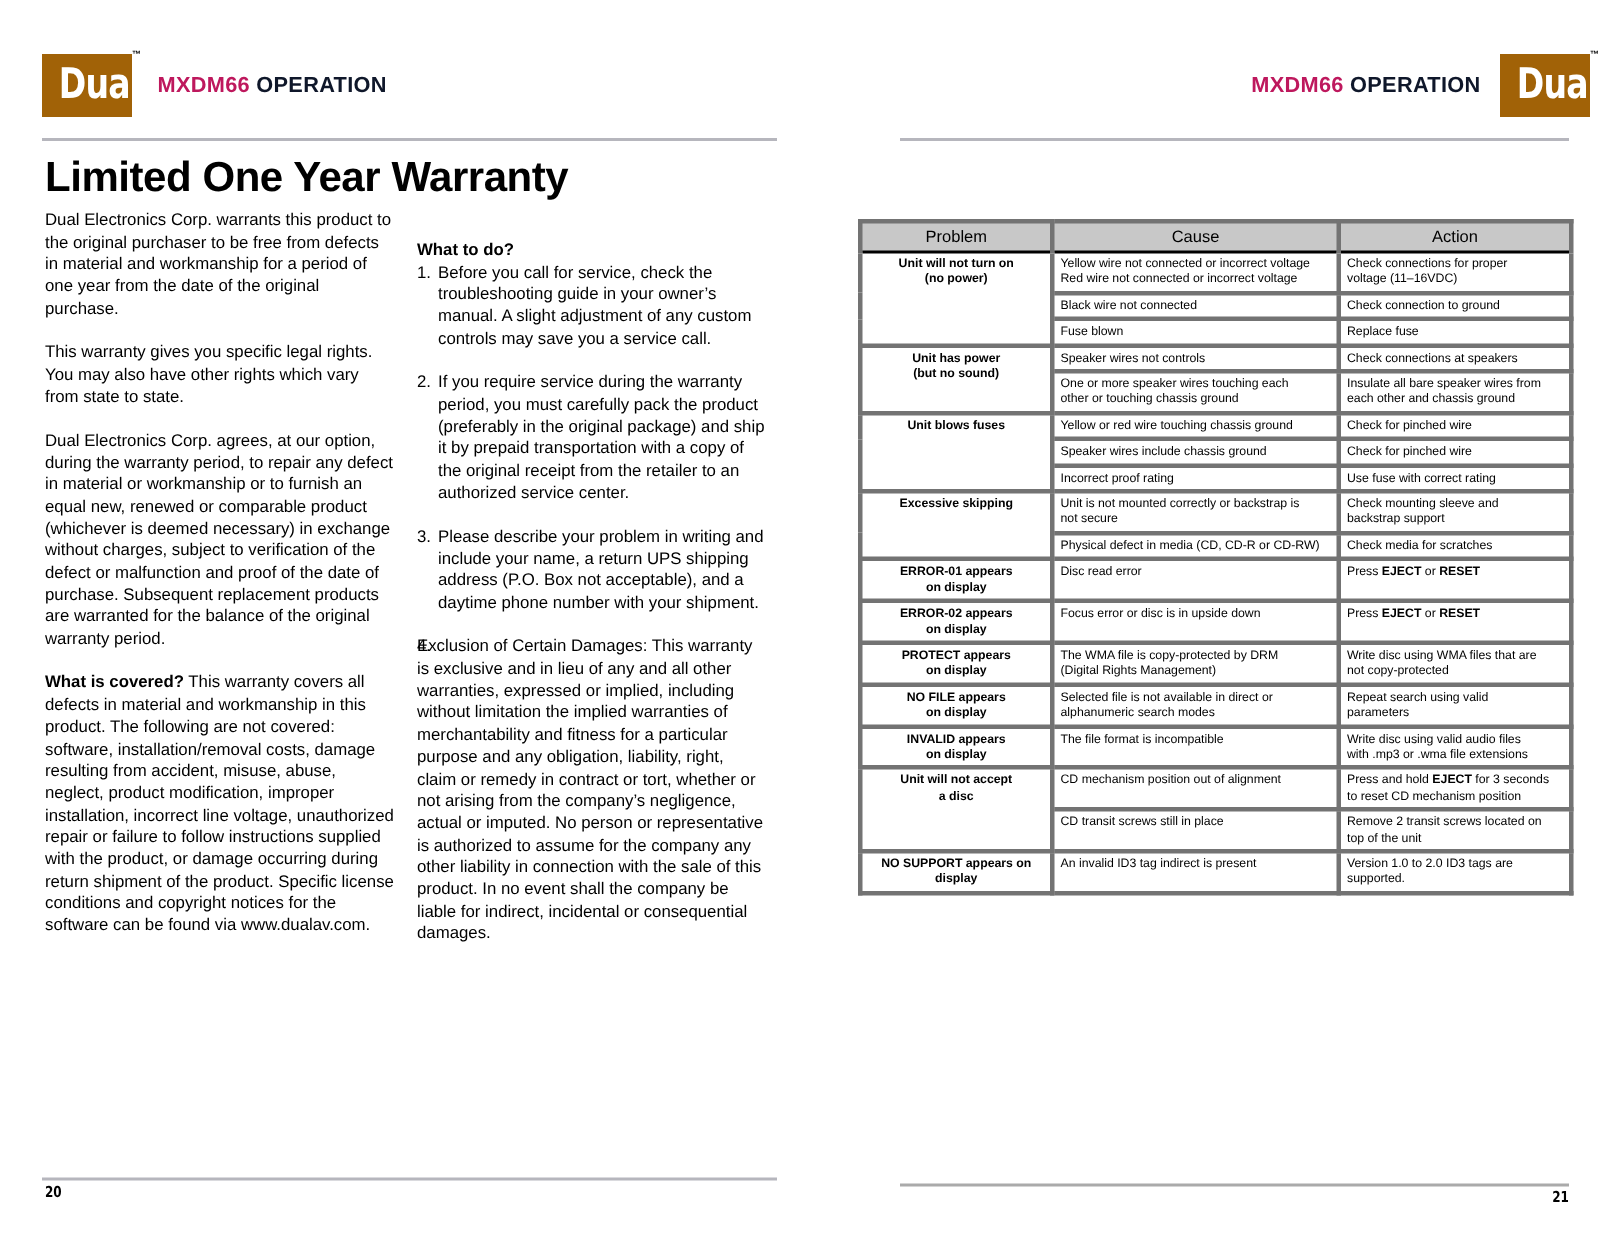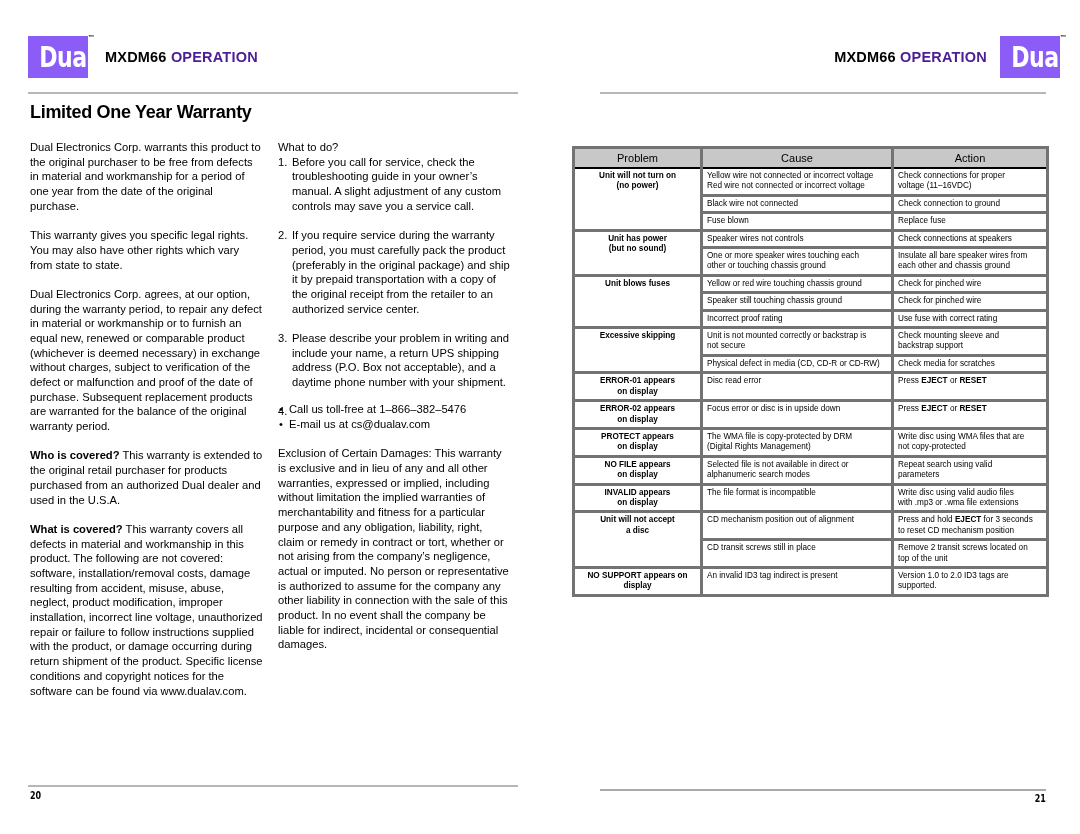--- a/index.html
+++ b/index.html
@@ -16,21 +16,21 @@
   .page { position: absolute; top: 0; height: 834px; }
   .page-left  { left: 0px;   width: 540px; }
   .page-right { left: 540px; width: 540px; }
 
   
   .hdr { position: absolute; top: 36px; height: 52px; }
   .hdr-left  { left: 28px;  width: 490px; }
   .hdr-right { left: 30px;  width: 490px; }
 
   .logo {
-    width: 60px; height: 42px; background: #8b5cf6;
+    width: 60px; height: 42px; background: #a16207;
     display: inline-flex; align-items: center; justify-content: center;
     position: relative; vertical-align: middle; padding-left: 16px;
   }
   .logo-word {
     color: #fff;
     font-family: "DejaVu Sans", sans-serif;
     font-weight: 700;
     font-size: 23px;
     letter-spacing: -0.5px;
     transform: scaleY(1.22) scaleX(0.96);
@@ -41,36 +41,36 @@
     color: #000; font-size: 6px; font-weight: 700;
   }
 
   .hdr-row { display: flex; align-items: center; height: 42px; }
   .hdr-row.right { justify-content: flex-end; }
 
   .hdr-title {
     font-size: 14.5px; font-weight: 700; letter-spacing: 0.2px;
     white-space: nowrap;
   }
-  .hdr-title .model { color: #000000; }
-  .hdr-title .word  { color: #4c1d95; }
+  .hdr-title .model { color: #be185d; }
+  .hdr-title .word  { color: #0f172a; }
   .hdr-left .hdr-title  { margin-left: 17px; }
   .hdr-right .hdr-title { margin-right: 13px; }
 
   .rule {
     position: absolute; height: 2px;
     background: #b6b6bd;
   }
   .rule-left  { left: 28px;  width: 490px; top: 92px; }
   .rule-right { left: 600px; width: 446px; top: 92px; }
 
   
   .page-title {
     position: absolute;
-    font-size: 18px; font-weight: 700;
+    font-size: 28px; font-weight: 700;
     letter-spacing: -0.3px;
     white-space: nowrap;
   }
   .title-left  { left: 30px; top: 102px; }
   .title-right { right: 34px; top: 102px; }
 
   
   .cols { position: absolute; top: 140px; left: 30px; width: 490px; }
   .col  { position: absolute; top: 0; width: 233px; }
   .col-a { left: 0px; }
@@ -78,22 +78,23 @@
 
   .p {
     font-size: 11.2px;
     line-height: 14.7px;
     margin-bottom: 14.6px;
     text-align: left;
   }
   .p b { font-weight: 700; }
 
   .subhead {
-    font-size: 11.2px; font-weight: 400; line-height: 14.7px;
+    font-size: 11.2px; font-weight: 700; line-height: 14.7px;
     margin-bottom: 0px;
+    margin-top: 20px;
   }
 
   .numlist { list-style: none; }
   .numitem {
     font-size: 11.2px; line-height: 14.7px;
     margin-bottom: 14.6px;
     padding-left: 14px;
     position: relative;
   }
   .numitem .num {
@@ -185,35 +186,30 @@
     <div class="rule rule-left"></div>
 
     <div class="page-title title-left">Limited One Year Warranty</div>
 
     <div class="cols">
 
       <div class="col col-a">
         <div class="p">Dual Electronics Corp. warrants this product to the original purchaser to be free from defects in material and workmanship for a period of one year from the date of the original purchase.</div>
         <div class="p">This warranty gives you specific legal rights. You may also have other rights which vary from state to state.</div>
         <div class="p">Dual Electronics Corp. agrees, at our option, during the warranty period, to repair any defect in material or workmanship or to furnish an equal new, renewed or comparable product (whichever is deemed necessary) in exchange without charges, subject to verification of the defect or malfunction and proof of the date of purchase. Subsequent replacement products are warranted for the balance of the original warranty period.</div>
-        <div class="p"><b>Who is covered?</b><span> This warranty is extended to the original retail purchaser for products purchased from an authorized Dual dealer and used in the U.S.A.</span></div>
         <div class="p"><b>What is covered?</b><span> This warranty covers all defects in material and workmanship in this product. The following are not covered: software, installation/removal costs, damage resulting from accident, misuse, abuse, neglect, product modification, improper installation, incorrect line voltage, unauthorized repair or failure to follow instructions supplied with the product, or damage occurring during return shipment of the product. Specific license conditions and copyright notices for the software can be found via www.dualav.com.</span></div>
       </div>
 
       <div class="col col-b">
         <div class="subhead">What to do?</div>
         <div class="numlist">
           <div class="numitem"><span class="num">1.</span><span>Before you call for service, check the troubleshooting guide in your owner’s manual. A slight adjustment of any custom controls may save you a service call.</span></div>
           <div class="numitem"><span class="num">2.</span><span>If you require service during the warranty period, you must carefully pack the product (preferably in the original package) and ship it by prepaid transportation with a copy of the original receipt from the retailer to an authorized service center.</span></div>
           <div class="numitem"><span class="num">3.</span><span>Please describe your problem in writing and include your name, a return UPS shipping address (P.O. Box not acceptable), and a daytime phone number with your shipment.</span></div>
           <div class="numitem"><span class="num">4.</span></div>
-        </div>
-        <div class="bullets">
-          <div class="bullet">Call us toll-free at 1–866–382–5476</div>
-          <div class="bullet">E-mail us at cs@dualav.com</div>
         </div>
         <div class="p">Exclusion of Certain Damages: This warranty is exclusive and in lieu of any and all other warranties, expressed or implied, including without limitation the implied warranties of merchantability and fitness for a particular purpose and any obligation, liability, right, claim or remedy in contract or tort, whether or not arising from the company’s negligence, actual or imputed. No person or representative is authorized to assume for the company any other liability in connection with the sale of this product. In no event shall the company be liable for indirect, incidental or consequential damages.</div>
       </div>
 
     </div>
 
     <div class="foot-rule left"></div>
     <div class="pageno left">20</div>
   </div>
 
@@ -267,21 +263,21 @@
             <tr>
               <td><span>One or more speaker wires touching each<br>other or touching chassis ground</span></td>
               <td><span>Insulate all bare speaker wires from<br>each other and chassis ground</span></td>
             </tr>
             <tr class="grp-top">
               <td class="c-problem" rowspan="3"><span>Unit blows fuses</span></td>
               <td><span>Yellow or red wire touching chassis ground</span></td>
               <td><span>Check for pinched wire</span></td>
             </tr>
             <tr>
-              <td><span>Speaker still touching chassis ground</span></td>
+              <td><span>Speaker wires include chassis ground</span></td>
               <td><span>Check for pinched wire</span></td>
             </tr>
             <tr>
               <td><span>Incorrect proof rating</span></td>
               <td><span>Use fuse with correct rating</span></td>
             </tr>
             <tr class="grp-top">
               <td class="c-problem" rowspan="2"><span>Excessive skipping</span></td>
               <td><span>Unit is not mounted correctly or backstrap is<br>not secure</span></td>
               <td><span>Check mounting sleeve and<br>backstrap support</span></td>

